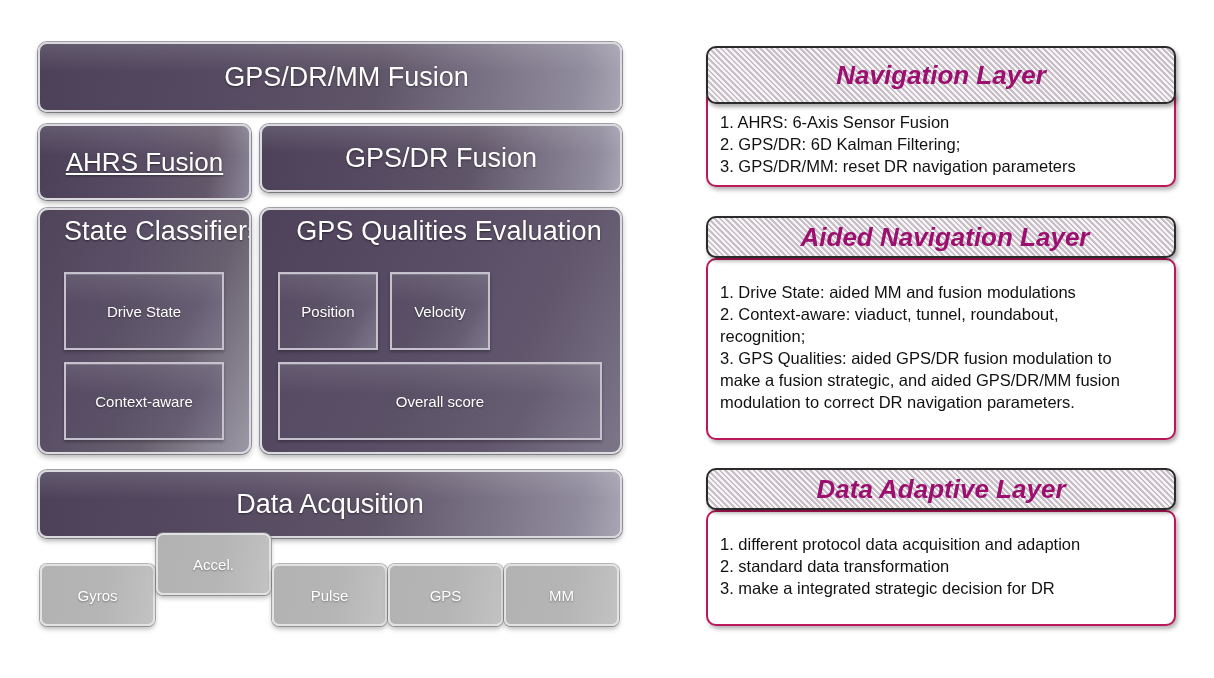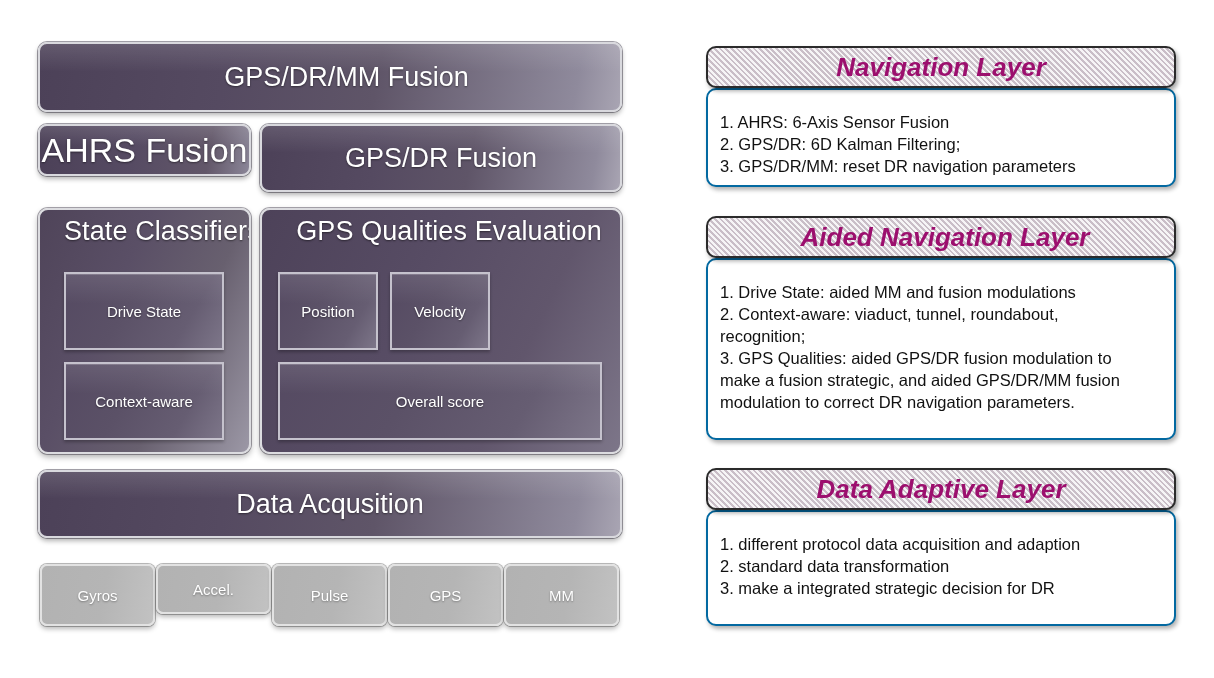--- a/index.html
+++ b/index.html
@@ -145,21 +145,21 @@
     font-size: 26px;
     font-style: italic;
     font-weight: bold;
     color: #9c0f6e;
     white-space: nowrap;
   }
   .layer-body {
     position: absolute;
     box-sizing: border-box;
     border-radius: 10px;
-    border: 2px solid #0369a1;
+    border: 2px solid #be185d;
     background: #ffffff;
     box-shadow: 2px 3px 4px rgba(0,0,0,0.30);
     padding: 22px 10px 10px 12px;
     z-index: 2;
   }
   .layer-line {
     font-size: 16.5px;
     color: #111111;
     line-height: 1.33;
     white-space: pre-wrap;
@@ -167,21 +167,21 @@
 </style>
 </head>
 <body>
 
 <div id="canvas">
 
   <div class="pblock" style="left:38px; top:42px; width:584px; height:70px; font-size:27px;padding-left:33px;">
     <span>GPS/DR/MM Fusion</span>
   </div>
 
-  <div class="pblock flat" style="left:38px; top:124px; width:213px; height:52px; font-size:34px;">
+  <div class="pblock flat" style="left:38px; top:124px; width:213px; height:76px; font-size:26px;text-decoration:underline;">
     <span>AHRS Fusion</span>
   </div>
 
   <div class="pblock" style="left:260px; top:124px; width:362px; height:68px; font-size:27px;">
     <span>GPS/DR Fusion</span>
   </div>
 
   <div class="pgroup light" style="left:38px; top:208px; width:213px; height:246px;">
     <div class="pgroup-title leftish">State Classifiers</div>
 
@@ -211,34 +211,34 @@
     </div>
   </div>
 
   <div class="pblock" style="left:38px; top:470px; width:584px; height:68px; font-size:27px;">
     <span>Data Acqusition</span>
   </div>
 
   <div class="gblock" style="left:40px; top:564px; width:115px; height:62px;">
     <span>Gyros</span>
   </div>
-  <div class="gblock" style="left:156px; top:564px; width:115px; height:50px;">
+  <div class="gblock" style="left:156px; top:533px; width:115px; height:62px;">
     <span>Accel.</span>
   </div>
   <div class="gblock" style="left:272px; top:564px; width:115px; height:62px;">
     <span>Pulse</span>
   </div>
   <div class="gblock" style="left:388px; top:564px; width:115px; height:62px;">
     <span>GPS</span>
   </div>
   <div class="gblock" style="left:504px; top:564px; width:115px; height:62px;">
     <span>MM</span>
   </div>
 
-  <div class="layer-header" style="left:706px; top:46px; width:470px; height:42px;">
+  <div class="layer-header" style="left:706px; top:46px; width:470px; height:58px;">
     <span class="layer-header-label">Navigation Layer</span>
   </div>
   <div class="layer-body" style="left:706px; top:88px; width:470px; height:99px;">
     <div class="layer-line">1. AHRS: 6-Axis Sensor Fusion</div>
     <div class="layer-line">2. GPS/DR: 6D Kalman Filtering;</div>
     <div class="layer-line">3. GPS/DR/MM: reset DR navigation parameters</div>
   </div>
 
   <div class="layer-header" style="left:706px; top:216px; width:470px; height:42px;padding-left:8px;">
     <span class="layer-header-label">Aided Navigation Layer</span>

